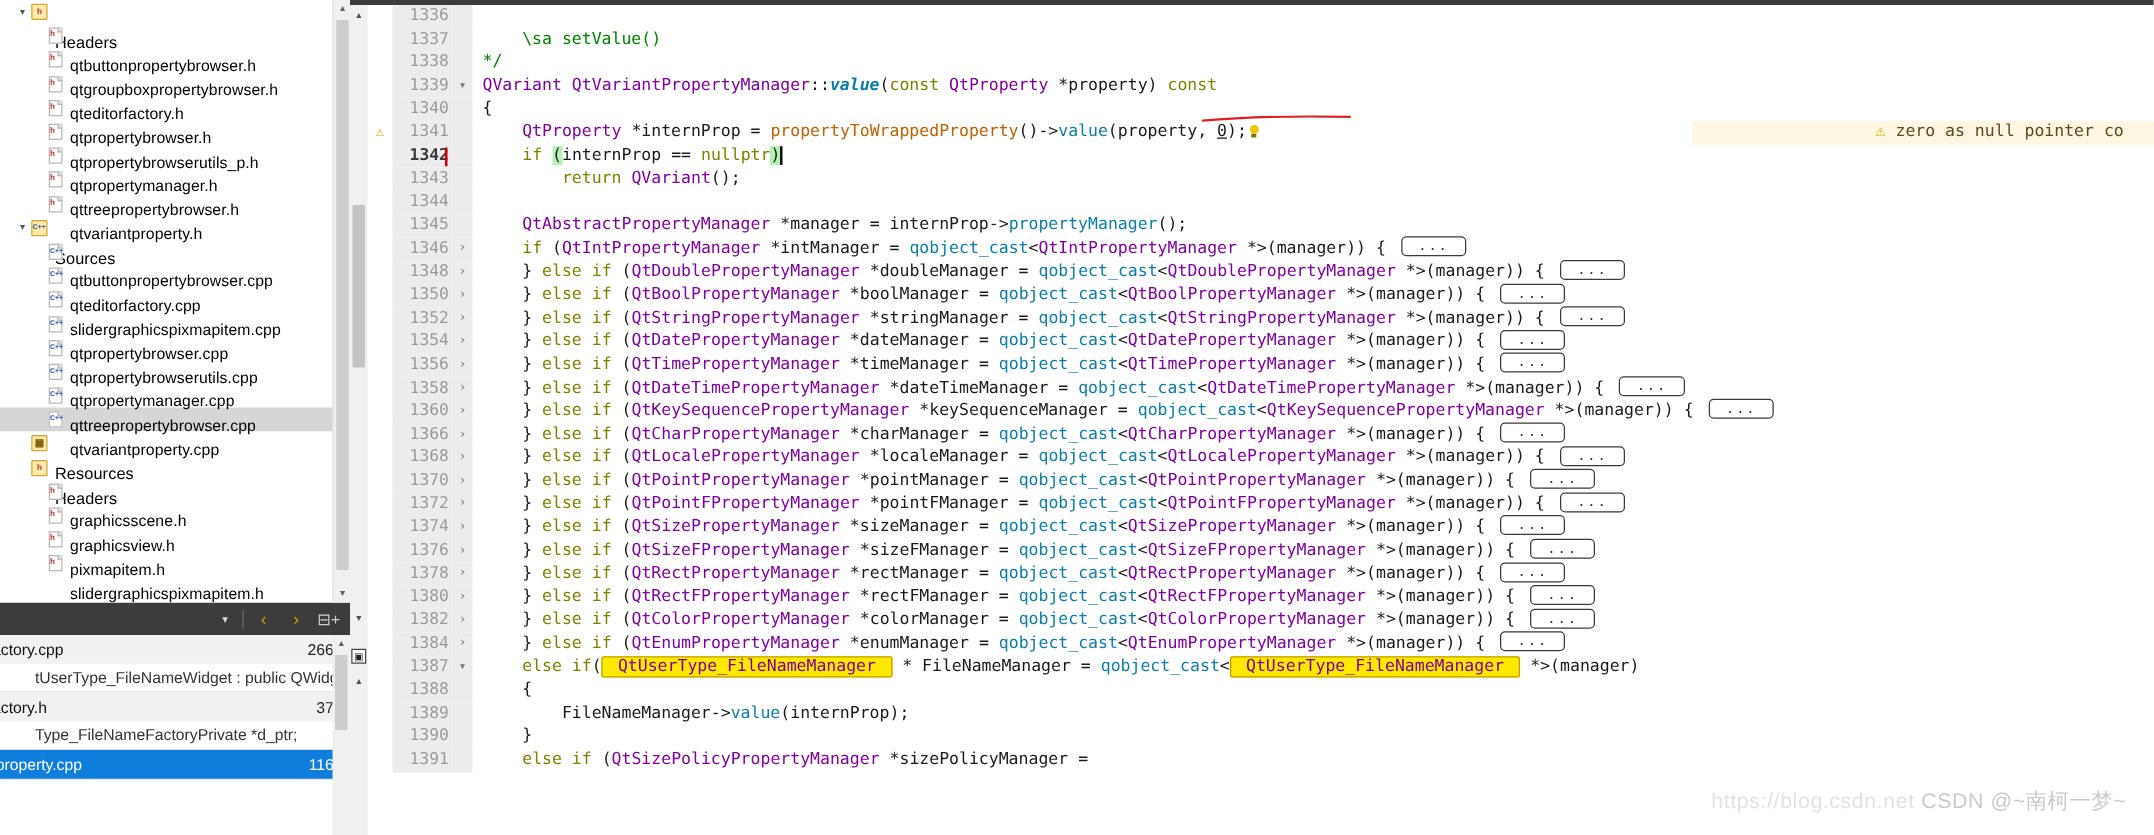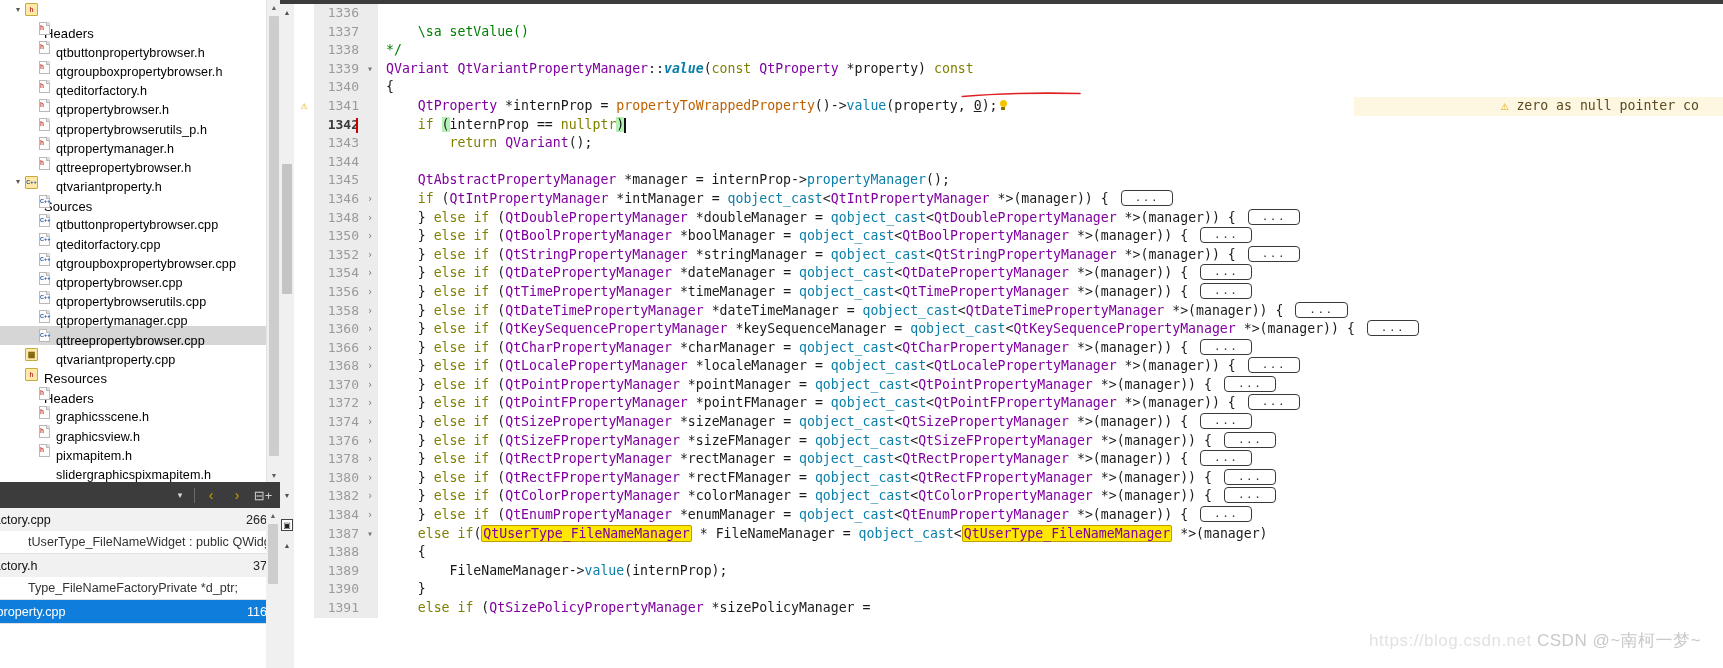--- a/index.html
+++ b/index.html
@@ -190,21 +190,21 @@
   .t-type    { color:#8000a0;text-align:center; }
   .t-kw      { color:#808000; }
   .t-fn      { color:#0b7ea8; }
   .t-fn-b    { color:#0b7ea8; font-weight:bold; font-style:italic; }
   .t-var     { color:#1a1a1a; }
   .t-field   { color:#c06000; }
   .t-num     { color:#1a1a1a; text-decoration:underline; }
   .t-cmt     { color:#008000; }
   .t-op      { color:#1a1a1a; }
   .hl-green  { background:#b5f0b5; }
-  .hl-yellow { background:#ffe800; border:1px solid #c0a000; padding:0 1px; border-radius:2px; }
+  .hl-yellow { background:#ffe800; border:1px solid #c0a000; padding:0 12px; border-radius:2px; }
 
   .fold-box {
     display:inline-block; border:1px solid #3a3a3a; border-radius:4px;
     background:#ffffff; color:#333; font-size:11px;
     padding:0px 13px 1px 13px; line-height:13px; margin-left:4px;
     vertical-align:middle; letter-spacing:1.5px;
     position:relative; top:-1px;
   }
 
   #warn-strip {
@@ -365,21 +365,21 @@
             </span>
             <span class="tlabel">qteditorfactory.cpp</span>
           </div>
           <div class="tree-row depth2">
             <span class="tw"></span>
             <span class="ficon cpp">
               <span class="sheet"></span>
               <span class="corner"></span>
               <span class="lbl">C++</span>
             </span>
-            <span class="tlabel">qtgroupboxpropertybrowser.cpp</span>
+            <span class="tlabel">slidergraphicspixmapitem.cpp</span>
           </div>
           <div class="tree-row depth2">
             <span class="tw"></span>
             <span class="ficon cpp">
               <span class="sheet"></span>
               <span class="corner"></span>
               <span class="lbl">C++</span>
             </span>
             <span class="tlabel">qtpropertybrowser.cpp</span>
           </div>

